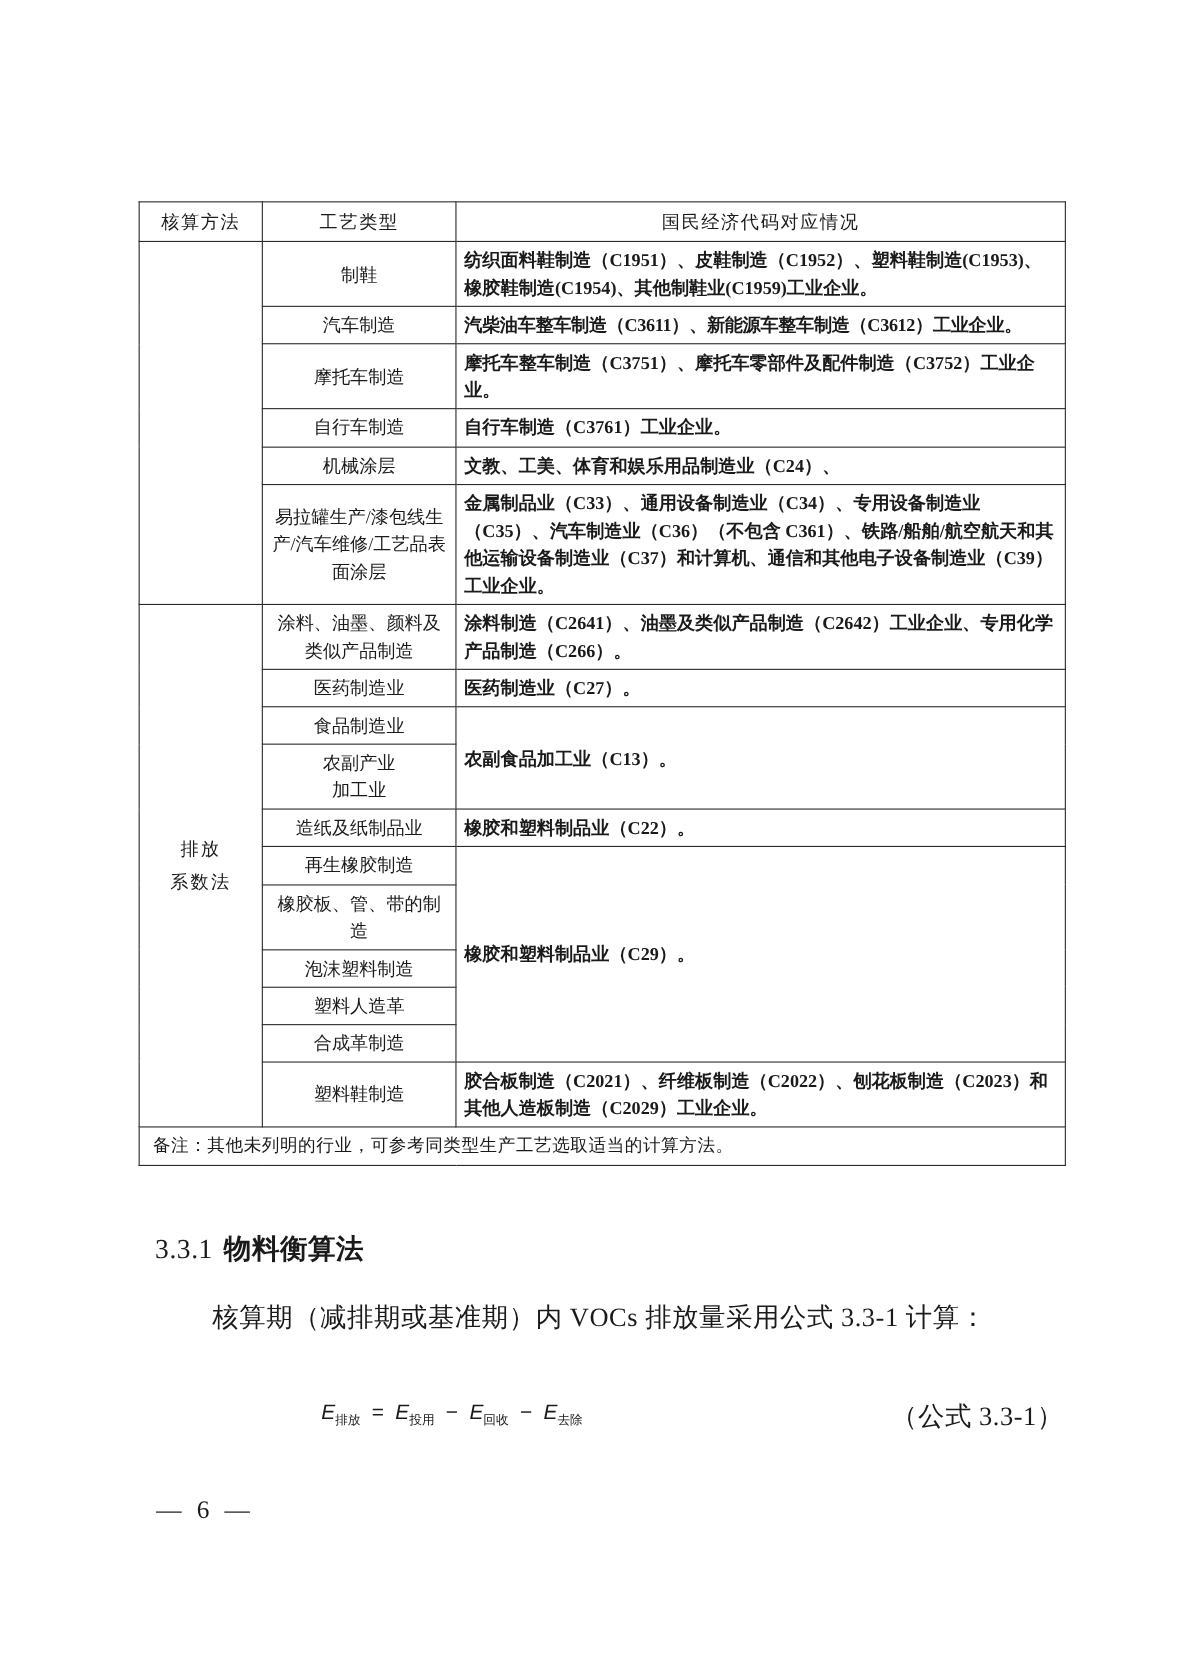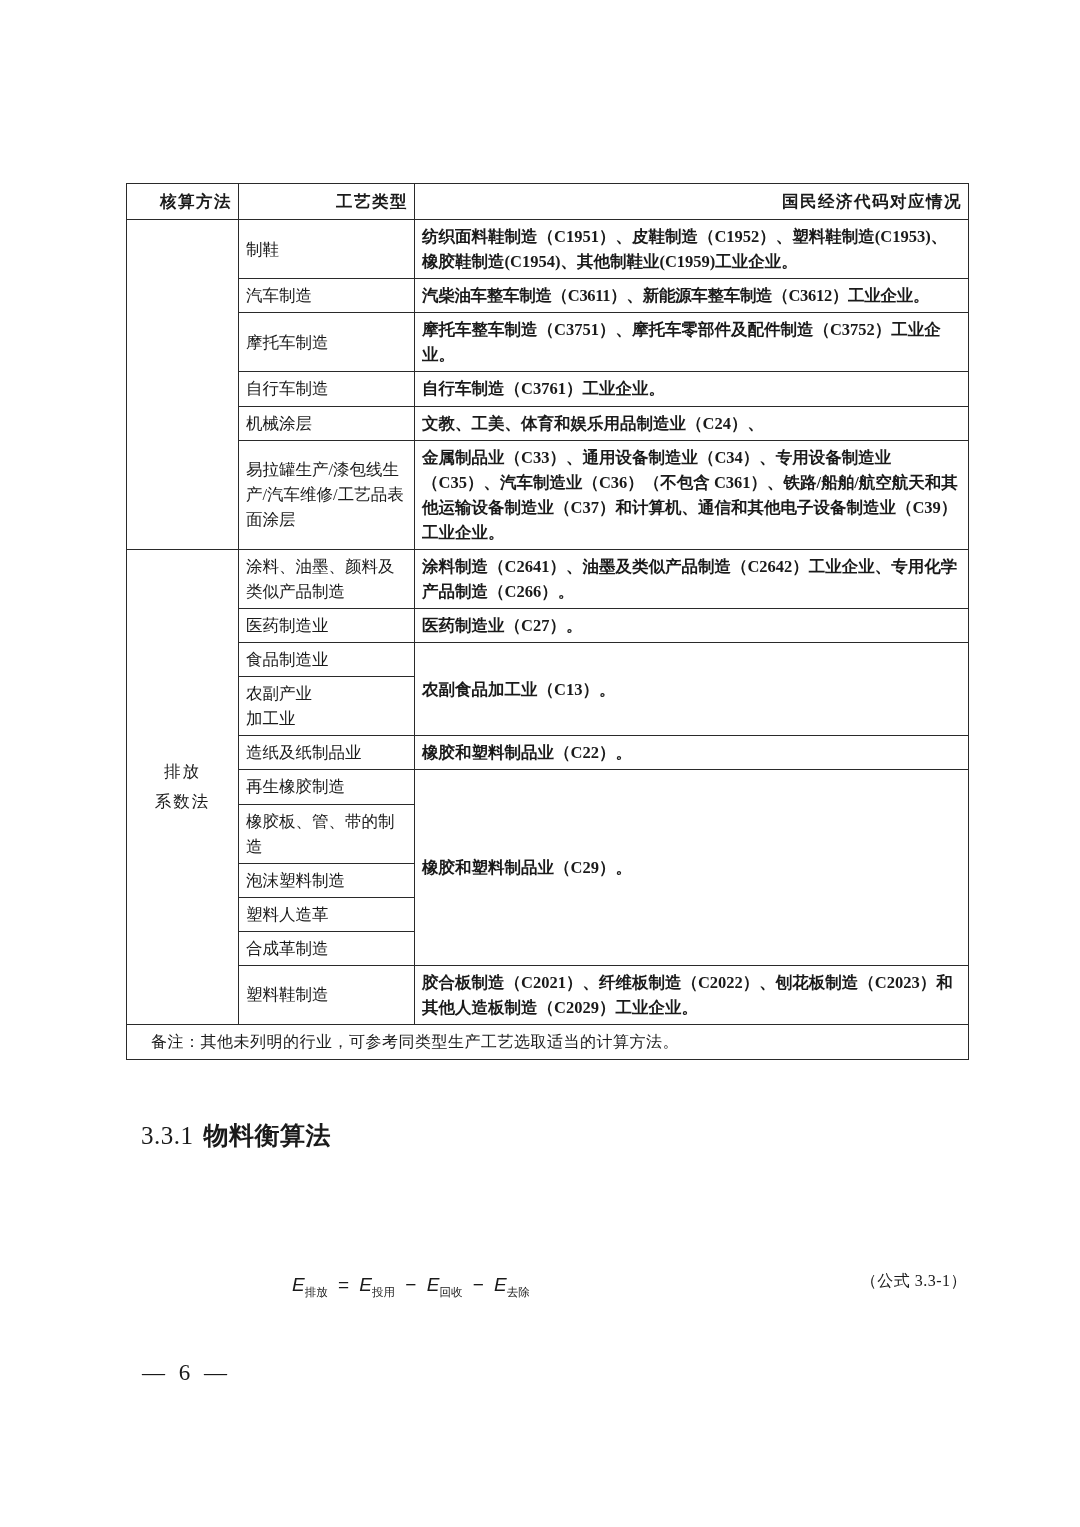--- a/index.html
+++ b/index.html
@@ -32,47 +32,47 @@
   .doc-table td, .doc-table th {
     border: 1px solid #2a2a2a;
     padding: 4px 7px;
     vertical-align: middle;
     font-size: 16.5px;
     line-height: 1.52;
     font-weight: normal;
     font-family: "Liberation Serif", "DejaVu Serif", serif;
   }
   .doc-table th {
-    text-align: right;
-    font-weight: bold;
+    text-align: center;
+    font-weight: normal;
     letter-spacing: 1.5px;
     font-size: 16.5px;
     padding: 5px 6px;
   }
   .col-method { width: 112px; }
   .col-proc { width: 176px; }
   .col-code { width: 554px; }
 
   td.center {
-    text-align: left;
+    text-align: center;
   }
   td.just {
     text-align: left;
     font-weight: bold;
   }
   td.method-cell {
     text-align: center;
     letter-spacing: 2px;
     line-height: 1.8;
   }
   td.note-cell {
     text-align: left;
     letter-spacing: 0.5px;
     font-size: 16px;
-    padding: 5px 24px;
+    padding: 5px 12px;
   }
   .tight { letter-spacing: -0.3px; }
 
   .section-head {
     position: absolute;
     left: 141px;
     top: 1119px;
     font-size: 25px;
     font-weight: bold;
     letter-spacing: 0.5px;
@@ -115,21 +115,21 @@
     font-size: 11.5px;
     font-style: normal;
   }
   .formula .op {
     margin: 0 5px;
   }
   .formula-label {
     position: absolute;
     right: 0;
     top: -3px;
-    font-size: 16px;
+    font-size: 24px;
     letter-spacing: 0.5px;
   }
   .page-num {
     position: absolute;
     left: 142px;
     top: 1360px;
     font-size: 23px;
     letter-spacing: 4px;
   }
 </style>
@@ -225,20 +225,21 @@
       <tr>
         <td class="note-cell" colspan="3">备注：其他未列明的行业，可参考同类型生产工艺选取适当的计算方法。</td>
       </tr>
     </tbody>
   </table>
 
   <div class="section-head">
     <span class="num">3.3.1</span><span>物料衡算法</span>
   </div>
 
+  <div class="para">核算期（减排期或基准期）内 VOCs 排放量采用公式 3.3-1 计算：</div>
 
   <div class="formula-row">
     <div class="formula">
       <i>E</i><sub>排放</sub>
       <span class="op">=</span>
       <i>E</i><sub>投用</sub>
       <span class="op">−</span>
       <i>E</i><sub>回收</sub>
       <span class="op">−</span>
       <i>E</i><sub>去除</sub>

